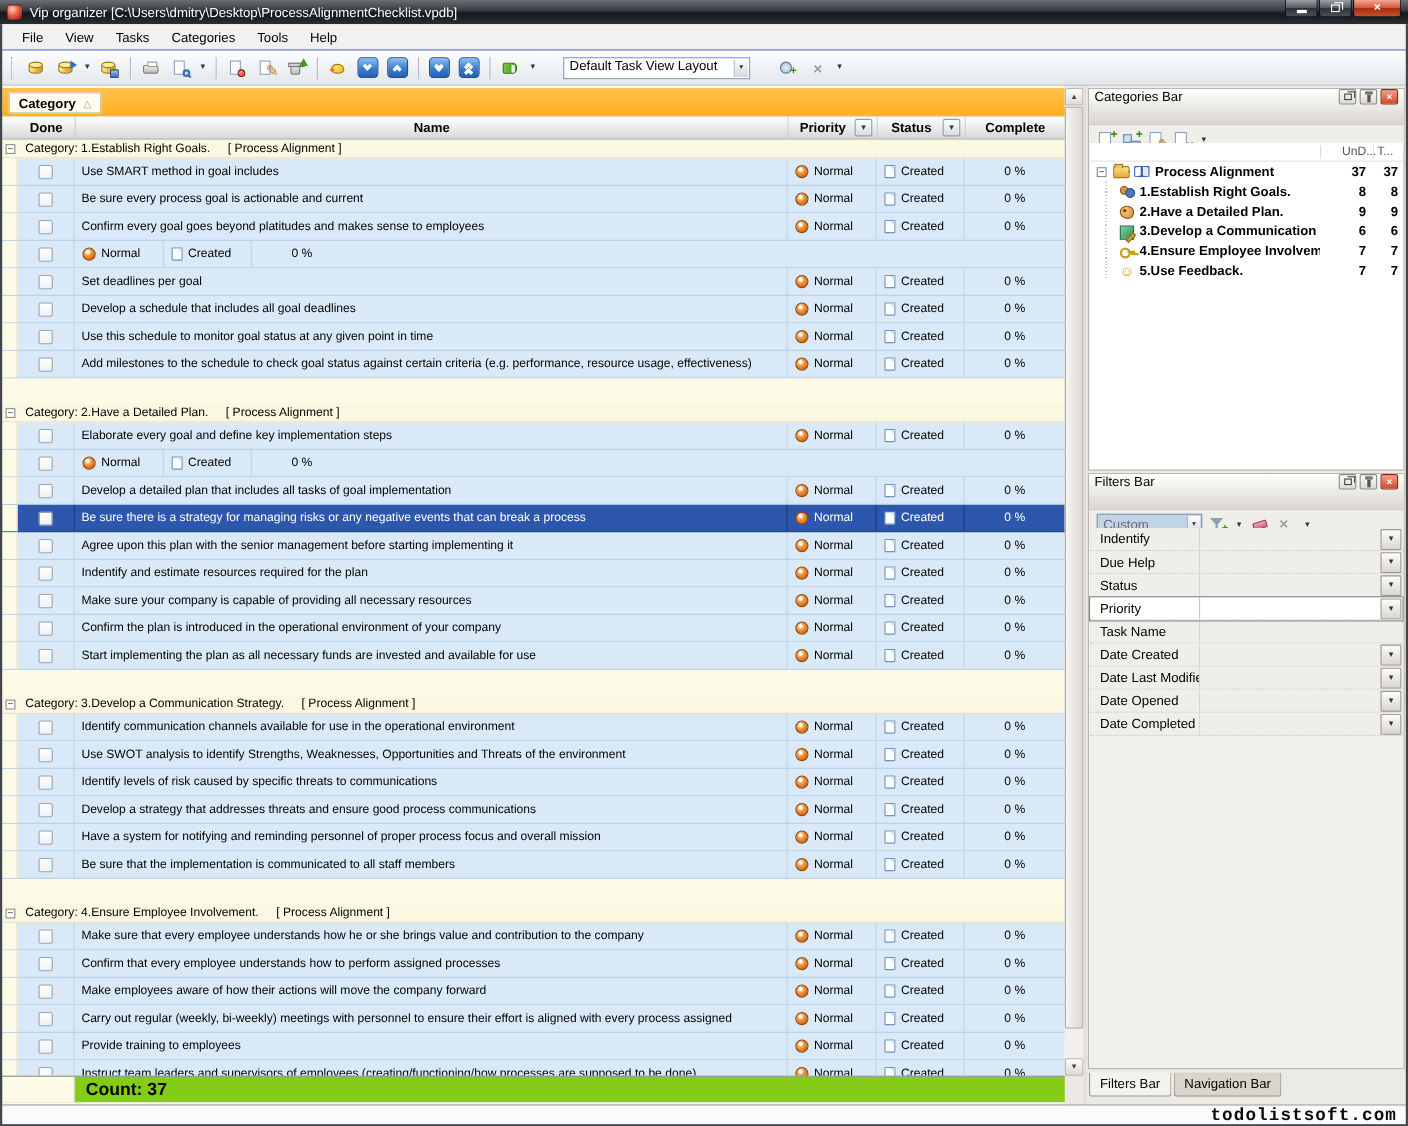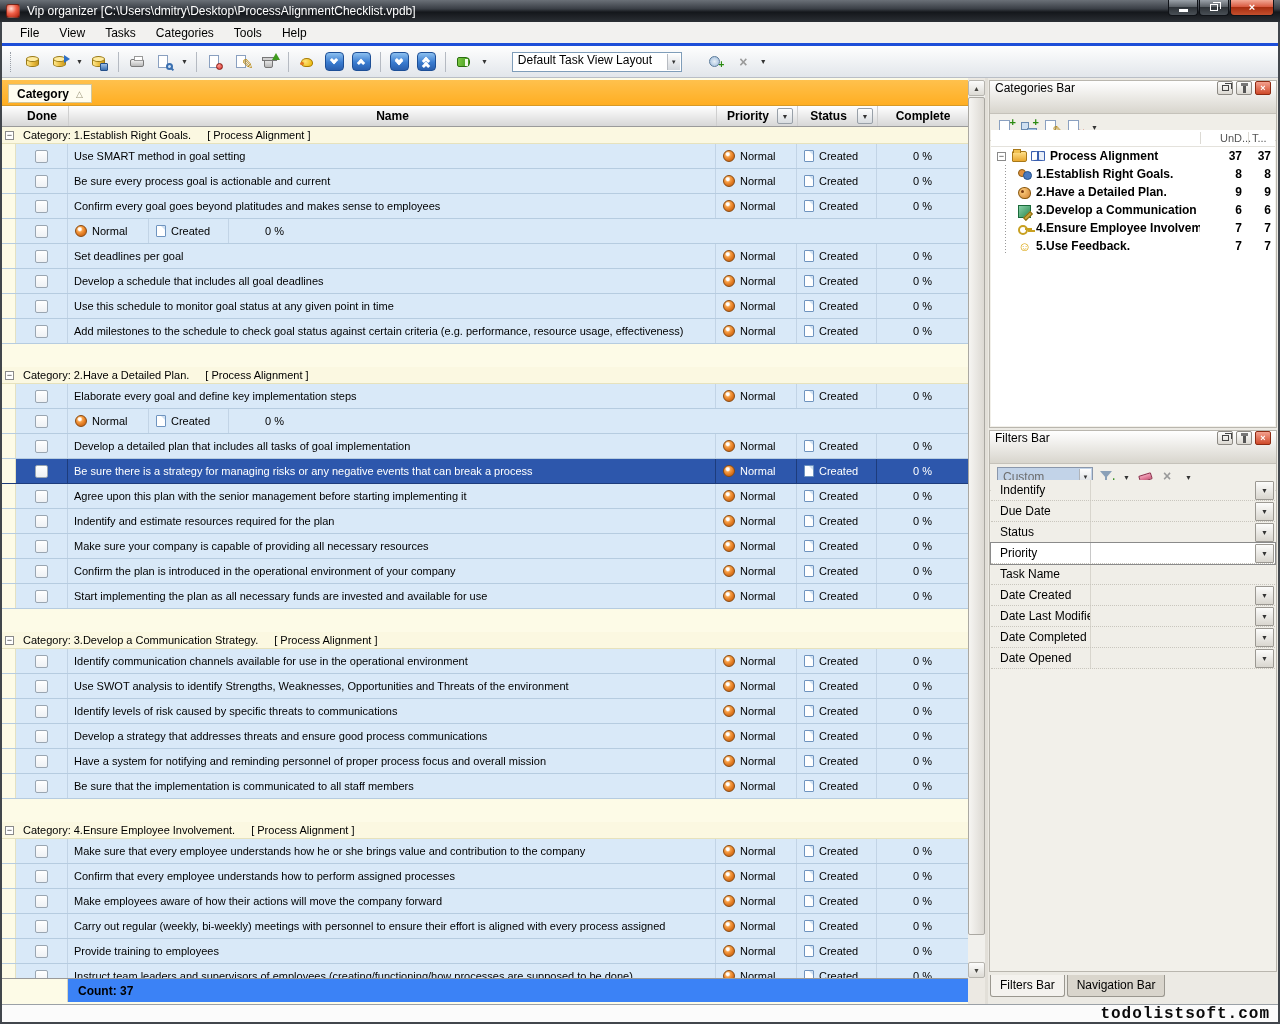--- a/index.html
+++ b/index.html
@@ -19,21 +19,21 @@
     color:#fff;display:flex;align-items:center;justify-content:center;font-size:11px;line-height:1}
   .winbtn.close{width:44px;background:linear-gradient(#f2a794,#d95b41 45%,#a82e10 50%,#c4502e)}
   .glyph-min{width:9px;height:3px;background:#fff;margin-top:5px}
   .glyph-restore{width:8px;height:7px;border:1px solid #fff;position:relative;background:transparent}
   .glyph-restore::before{content:'';position:absolute;left:2px;top:-3px;width:7px;height:6px;border:1px solid #fff;border-bottom:none;border-left:none}
   .frame-l,.frame-r{position:absolute;top:22px;bottom:0;width:2px;background:#41464c;z-index:40}
   .frame-l{left:0}.frame-r{right:0}
   .frame-b{position:absolute;left:0;right:0;bottom:0;height:2px;background:#41464c;z-index:41}
 
   .menubar{position:absolute;left:2px;top:22px;width:1276px;height:24px;background:#f2f1ef;
-    border-bottom:3px solid #1d4ed8;display:flex;align-items:center;padding-left:8px;font-size:12px}
+    border-bottom:1px solid #1d4ed8;display:flex;align-items:center;padding-left:8px;font-size:12px}
   .menu-item{padding:4px 10px;cursor:default}
 
   .toolbar{position:absolute;left:2px;top:46px;width:1276px;height:32px;
     background:linear-gradient(#fefefe,#e2e6eb);border-bottom:1px solid #b9bec6;
     display:flex;align-items:center;padding-left:8px;gap:2px}
   .tb-btn{width:25px;height:25px;display:flex;align-items:center;justify-content:center;border-radius:3px}
   .tb-sep{width:1px;height:20px;background:#b5bac2;margin:0 4px}
   .dd{font-size:7px;color:#333;margin:0 2px;align-self:center}
   .grip{width:3px;height:20px;border-left:1px dotted #9aa0a8;margin-right:5px}
 
@@ -109,22 +109,22 @@
   .cell-complete{width:91px;display:flex;align-items:center;justify-content:center}
   .prio-ic{width:12px;height:12px;border-radius:50%;border:1px solid #8a4a10;flex:0 0 auto;
     background:radial-gradient(circle at 38% 32%,#ffffff 0 14%,#f7a24a 30%,#e07820 60%,#b65a10)}
   .stat-ic{width:10px;height:12px;background:#fff;border:1px solid #6f94bf;border-radius:1px;position:relative;flex:0 0 auto}
   .stat-ic::after{content:'';position:absolute;right:0;top:0;border-top:4px solid #cfe0f2;border-left:4px solid #fff}
   .task-row.selected{background:#2d57ac;color:#fff;border-bottom-color:#1d3c7c}
   .task-row.selected .cell-done,.task-row.selected .cell-name,
   .task-row.selected .cell-priority,.task-row.selected .cell-status{border-right-color:#1d3c7c}
   .task-row.selected .cell-gutter{background:#fdfbe7}
   .spacer-row{height:23px;background:#fdfbe7}
-  .countbar{position:absolute;left:0;top:900px;width:966px;height:24px;background:#3b82f6;border-top:1px solid #9a9a9a;
-    display:flex;align-items:center;font-size:12px;font-weight:bold}
+  .countbar{position:absolute;left:0;top:900px;width:966px;height:24px;background:#84cc16;border-top:1px solid #9a9a9a;
+    display:flex;align-items:center;font-size:16px;font-weight:bold}
   .countbar .cb-gutter{width:66px;height:100%;background:#fdfbe7;border-right:1px solid #d8d5c0}
   .countbar .cb-text{padding-left:10px}
 
   
   .vscroll{position:absolute;left:968px;top:80px;width:17px;height:898px;background:#f1f0ec}
   .vs-btn{position:absolute;left:0;width:17px;height:16px;border:1px solid #b6b4ae;border-radius:2px;
     background:linear-gradient(#fcfcfb,#dddbd5);display:flex;align-items:center;justify-content:center;font-size:7px;color:#45443f}
   .vs-up{top:0}.vs-down{bottom:0}
   .vs-thumb{position:absolute;left:0;top:17px;width:17px;height:838px;border:1px solid #aaa8a2;border-radius:2px;
     background:linear-gradient(90deg,#f6f5f2,#dcd9d3)}
@@ -374,21 +374,21 @@
       <div class="group-header">
     <span class="exp">−</span>
     <span>Category: 1.Establish Right Goals.</span>
     <span class="gh-tag">[ Process Alignment  ]</span>
   </div>
       <div class="task-row">
     <span class="cell-gutter"></span>
     <span class="cell-done">
           <span class="checkbox"></span>
         </span>
-    <span class="cell-name">Use SMART method in goal setting</span>
+    <span class="cell-name">Use SMART method in goal includes</span>
     <span class="cell-priority">
           <span class="prio-ic"></span>
           <span>Normal</span>
         </span>
     <span class="cell-status">
           <span class="stat-ic"></span>
           <span>Created</span>
         </span>
     <span class="cell-complete">0 %</span>
   </div>
@@ -991,21 +991,21 @@
         </span>
       <span class="dd">▼</span>
     </div>
     <div class="filter-rows">
         <div class="filter-row">
     <span class="fr-label">Indentify</span>
     <span class="fr-value"></span>
     <span class="fr-dd">▼</span>
   </div>
         <div class="filter-row">
-    <span class="fr-label">Due Date</span>
+    <span class="fr-label">Due Help</span>
     <span class="fr-value"></span>
     <span class="fr-dd">▼</span>
   </div>
         <div class="filter-row">
     <span class="fr-label">Status</span>
     <span class="fr-value"></span>
     <span class="fr-dd">▼</span>
   </div>
         <div class="filter-row active">
     <span class="fr-label">Priority</span>
@@ -1021,26 +1021,26 @@
     <span class="fr-label">Date Created</span>
     <span class="fr-value"></span>
     <span class="fr-dd">▼</span>
   </div>
         <div class="filter-row">
     <span class="fr-label">Date Last Modified</span>
     <span class="fr-value"></span>
     <span class="fr-dd">▼</span>
   </div>
         <div class="filter-row">
-    <span class="fr-label">Date Completed</span>
+    <span class="fr-label">Date Opened</span>
     <span class="fr-value"></span>
     <span class="fr-dd">▼</span>
   </div>
         <div class="filter-row">
-    <span class="fr-label">Date Opened</span>
+    <span class="fr-label">Date Completed</span>
     <span class="fr-value"></span>
     <span class="fr-dd">▼</span>
   </div>
       </div>
   </div>
 
   <div class="tabsrow">
       <span class="tab active">Filters Bar</span>
       <span class="tab">Navigation Bar</span>
     </div>

